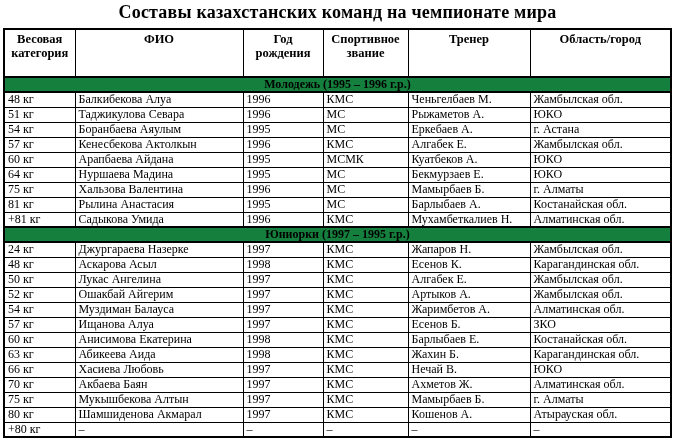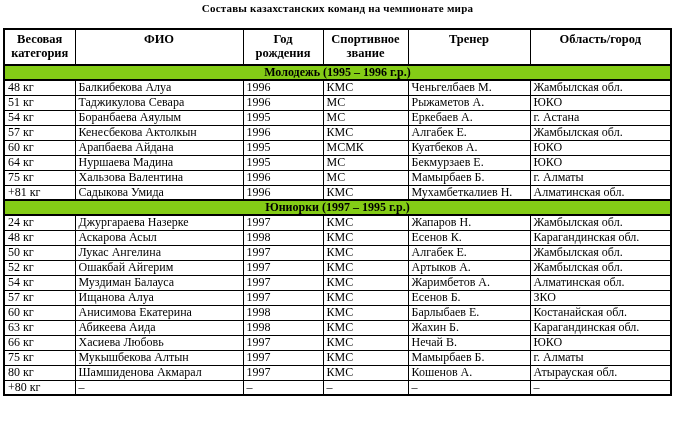--- a/index.html
+++ b/index.html
@@ -7,22 +7,22 @@
     position: relative;
     width: 675px;
     height: 442px;
     background: #ffffff;
     font-family: "Liberation Serif", "DejaVu Serif", serif;
     color: #000000;
     overflow: hidden;
     box-sizing: border-box;
   }
   .doc-title {
-    margin: 2px 0 14px 0;
-    font-size: 11px;
+    margin: 2px 0 5px 0;
+    font-size: 18px;
     font-weight: bold;
     text-align: center;
     letter-spacing: 0.2px;
   }
   table.roster {
     border-collapse: collapse;
     table-layout: fixed;
     margin-left: 3px;
     width: 667px;
     border: 2px solid #000;
@@ -47,25 +47,25 @@
     box-sizing: border-box;
   }
   thead th {
     font-size: 12.5px;
     font-weight: bold;
     text-align: center;
     vertical-align: top;
     white-space: normal;
     line-height: 14px;
     padding-top: 2px;
-    height: 36px;
+    height: 48px;
     border-bottom: 2px solid #000;
   }
   tr.section-row td {
-    background: #84cc16;
+    background: #15803d;
     font-weight: bold;
     text-align: center;
     border-top: 2px solid #000;
     border-bottom: 2px solid #000;
     height: 15px;
   }
 </style>
 </head>
 <body>
 
@@ -145,20 +145,28 @@
         </tr>
         <tr>
           <td>75 кг</td>
           <td>Хальзова Валентина</td>
           <td>1996</td>
           <td>МС</td>
           <td>Мамырбаев Б.</td>
           <td>г. Алматы</td>
         </tr>
         <tr>
+          <td>81 кг</td>
+          <td>Рылина Анастасия</td>
+          <td>1995</td>
+          <td>МС</td>
+          <td>Барлыбаев А.</td>
+          <td>Костанайская обл.</td>
+        </tr>
+        <tr>
           <td>+81 кг</td>
           <td>Садыкова Умида</td>
           <td>1996</td>
           <td>КМС</td>
           <td>Мухамбеткалиев Н.</td>
           <td>Алматинская обл.</td>
         </tr>
         <tr class="section-row">
           <td colspan="6">Юниорки (1997 – 1995 г.р.)</td>
         </tr>
@@ -228,20 +236,28 @@
         </tr>
         <tr>
           <td>66 кг</td>
           <td>Хасиева Любовь</td>
           <td>1997</td>
           <td>КМС</td>
           <td>Нечай В.</td>
           <td>ЮКО</td>
         </tr>
         <tr>
+          <td>70 кг</td>
+          <td>Акбаева Баян</td>
+          <td>1997</td>
+          <td>КМС</td>
+          <td>Ахметов Ж.</td>
+          <td>Алматинская обл.</td>
+        </tr>
+        <tr>
           <td>75 кг</td>
           <td>Мукышбекова Алтын</td>
           <td>1997</td>
           <td>КМС</td>
           <td>Мамырбаев Б.</td>
           <td>г. Алматы</td>
         </tr>
         <tr>
           <td>80 кг</td>
           <td>Шамшиденова Акмарал</td>

